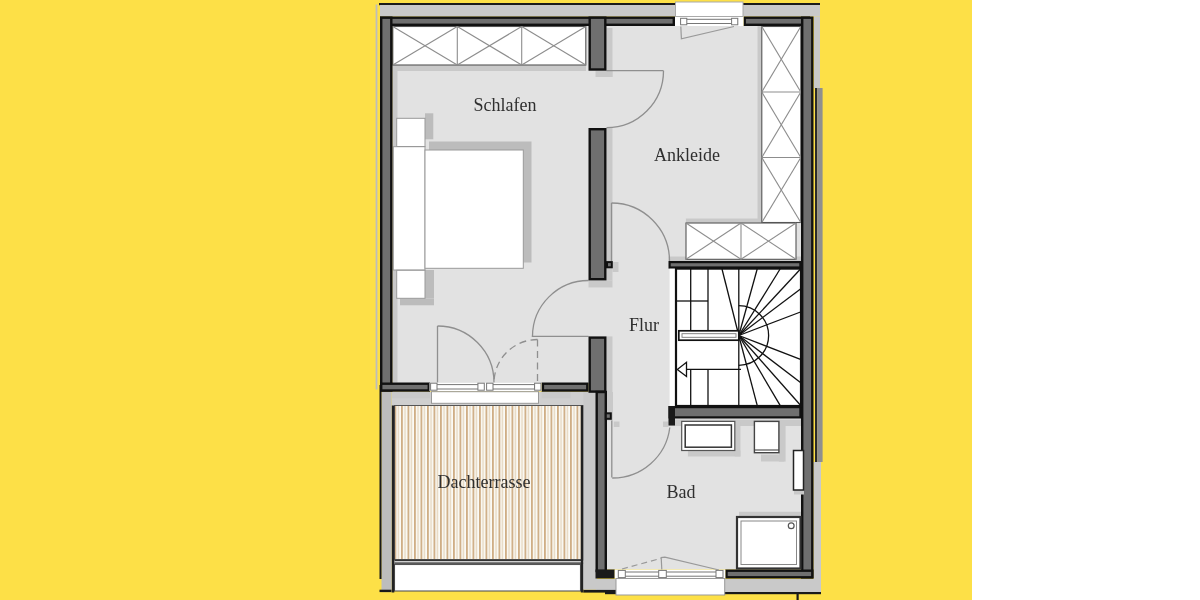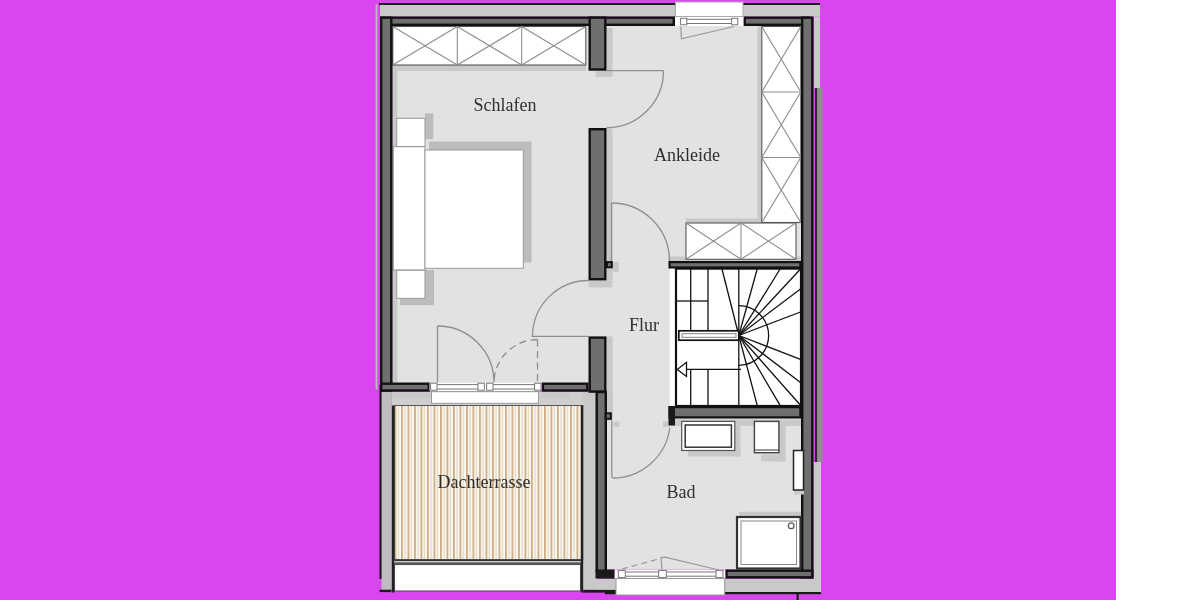--- a/index.html
+++ b/index.html
@@ -1,16 +1,16 @@
 <!DOCTYPE html>
 <html><head>
 <meta charset="utf-8">
 <style>
   html,body{margin:0;padding:0;background:#fff;}
-  #plan{position:relative;width:1116px;height:600px;background:#d946ef;overflow:hidden;text-align:right;}
+  #plan{position:relative;width:972px;height:600px;background:#fde047;overflow:hidden;text-align:right;}
   svg{position:absolute;top:0;left:0;}
   text{font-family:"Liberation Serif",serif;fill:#2f2f2f;}
 </style>
 </head>
 <body>
 <div id="plan">
 <svg width="1200" height="600" viewBox="0 0 1200 600">
 <defs>
   <pattern id="deck" patternUnits="userSpaceOnUse" x="394.5" y="0" width="6.5" height="8">
     <rect x="0" y="0" width="6.5" height="8" fill="#fbfaf6"></rect>

